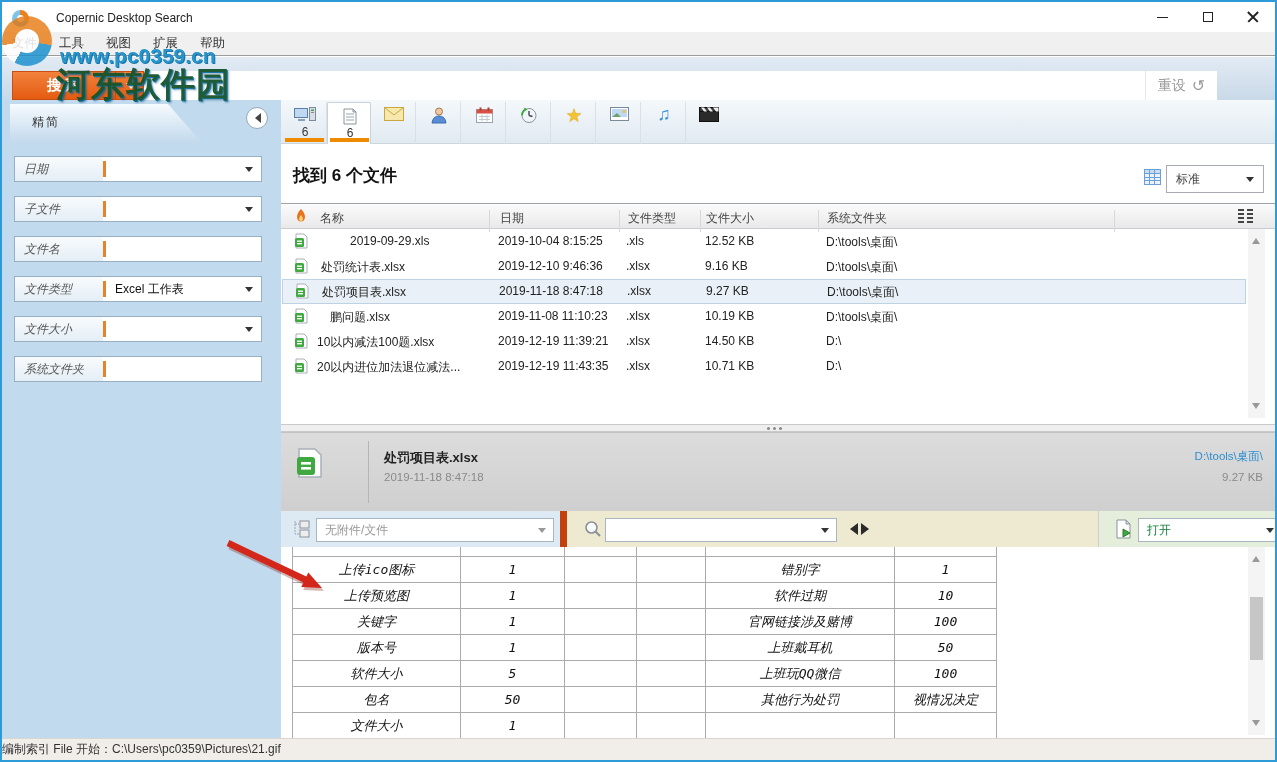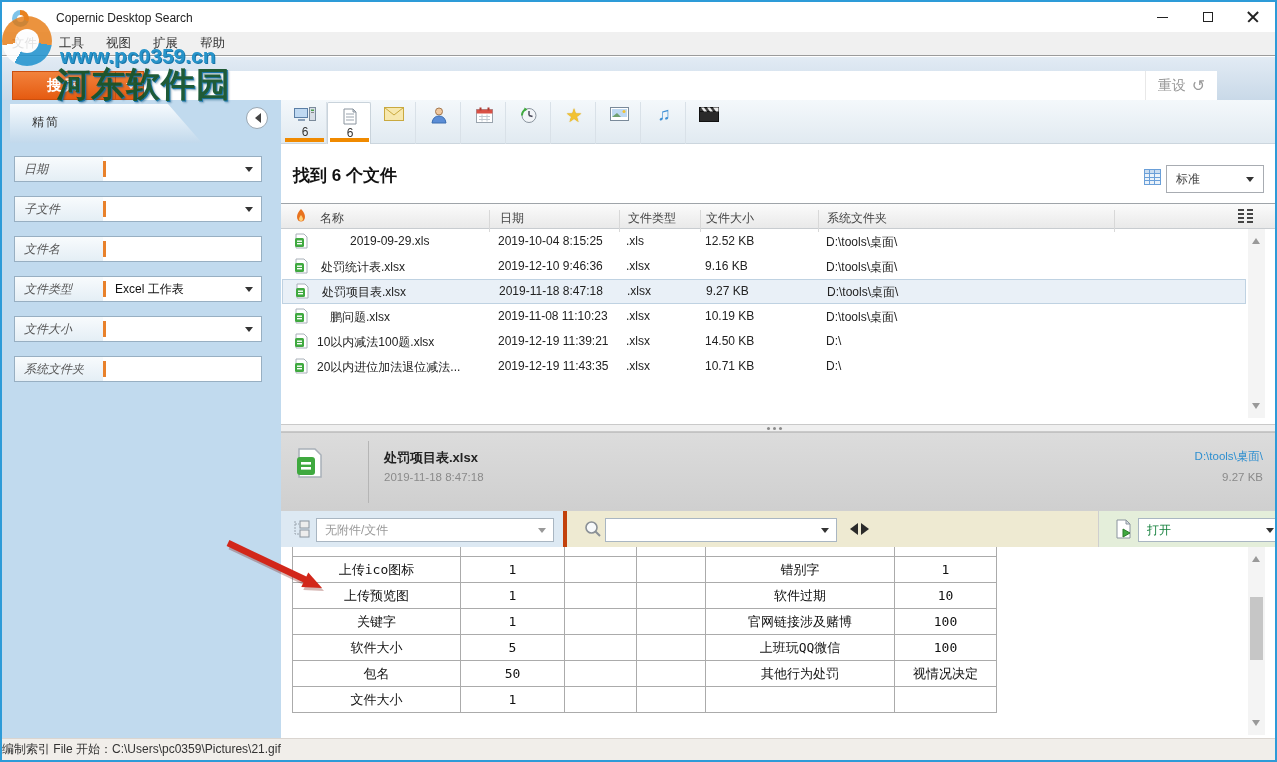--- a/index.html
+++ b/index.html
@@ -94,21 +94,21 @@
   .pv-size  { position:absolute; right:12px; top:38px; font-size:11.5px; color:#8A8A8A; }
   
   .pv-bar { position:absolute; left:0; top:410px; width:994px; height:37px; border-top:1px solid #D0D0D0; }
   .pv-sec { position:absolute; top:0; height:37px; }
   .dd { position:absolute; top:7px; height:24px; background:#fff; border:1px solid #A9B6C2;
     display:flex; align-items:center; font-size:12px; padding-left:8px; }
   .dd .tri-down { position:absolute; right:7px; }
   .tri-l { width:0; height:0; border:6px solid transparent; border-right:8px solid #2A2A2A; }
   .tri-r { width:0; height:0; border:6px solid transparent; border-left:8px solid #2A2A2A; }
   
-  .pv-content { position:absolute; left:0; top:447px; width:994px; height:191px; background:#fff; overflow:hidden; }
+  .pv-content { position:absolute; left:0; top:447px; width:994px; height:191px; background:#fff; overflow:hidden;font-style:italic; }
   table.sheet { position:absolute; left:11px; top:-17px; border-collapse:collapse;
     font-family:"DejaVu Sans Mono", monospace; font-size:13px; color:#111; }
   table.sheet td { border:1px solid #ABABAB; height:26px; text-align:center; padding:0 2px; white-space:nowrap; }
   
   .statusbar { left:2px; top:738px; width:1273px; height:22px; background:#F1EEEA; border-top:1px solid #DAD5D0;
     display:flex; align-items:center; font-size:12px; color:#333; }
   
   .wm { left:0; top:14px; width:260px; height:56px; z-index:40; pointer-events:none; opacity:.95; }
   .wm-logo { position:absolute; left:2px; top:2px; width:50px; height:50px; border-radius:50%;
     background:conic-gradient(#E8821F 0 100deg,#1E93CF 100deg 210deg,#fff 210deg 260deg,#E8821F 260deg 360deg);
@@ -441,21 +441,21 @@
           <rect x="4" y="20" width="10" height="2.6" fill="#fff"></rect>
         </svg></span>
     <span class="pv-div"></span>
     <span class="pv-title">处罚项目表.xlsx</span>
     <span class="pv-date">2019-11-18 8:47:18</span>
     <span class="pv-path">D:\tools\桌面\</span>
     <span class="pv-size">9.27 KB</span>
   </div>
 
   <div class="pv-bar">
-    <div class="pv-sec" style="left:0;width:286px;background:#DDE9F3;border-right:4px solid #c2410c">
+    <div class="pv-sec" style="left:0;width:286px;background:#DDE9F3;border-right:7px solid #c2410c">
       <span class="abs" style="left:12px;top:9px"><svg width="17" height="18">
             <rect x="7" y="1" width="9" height="7" fill="#EDEDED" stroke="#8A949E"></rect>
             <rect x="7" y="10" width="9" height="7" fill="#EDEDED" stroke="#8A949E"></rect>
             <path d="M2 1 v13 h4 M2 4 h4" fill="none" stroke="#9AA4AE" stroke-dasharray="2 1"></path>
           </svg></span>
       <div class="dd" style="left:35px;width:238px;color:#999">
         <span>无附件/文件</span>
         <span class="tri-down" style="border-top-color:#999"></span>
       </div>
     </div>
@@ -521,20 +521,28 @@
           </tr>
       <tr>
             <td>关键字</td>
             <td>1</td>
             <td></td>
             <td></td>
             <td>官网链接涉及赌博</td>
             <td>100</td>
           </tr>
       <tr>
+            <td>版本号</td>
+            <td>1</td>
+            <td></td>
+            <td></td>
+            <td>上班戴耳机</td>
+            <td>50</td>
+          </tr>
+      <tr>
             <td>软件大小</td>
             <td>5</td>
             <td></td>
             <td></td>
             <td>上班玩QQ微信</td>
             <td>100</td>
           </tr>
       <tr>
             <td>包名</td>
             <td>50</td>

